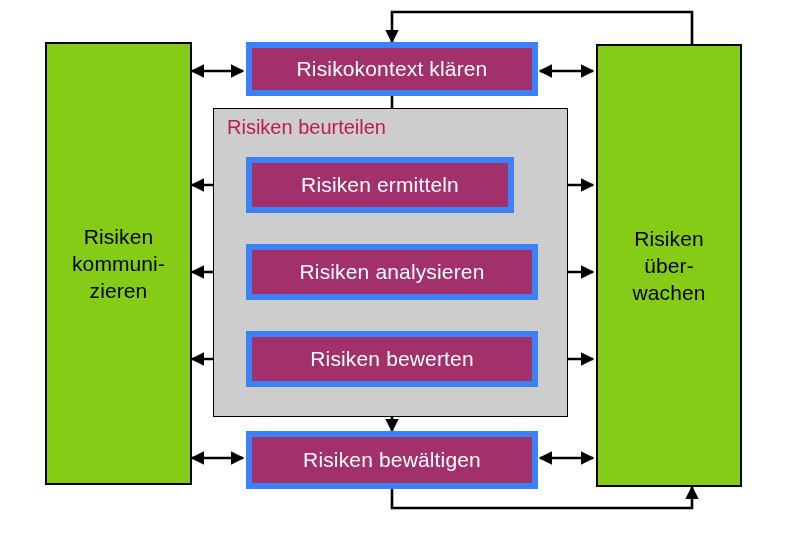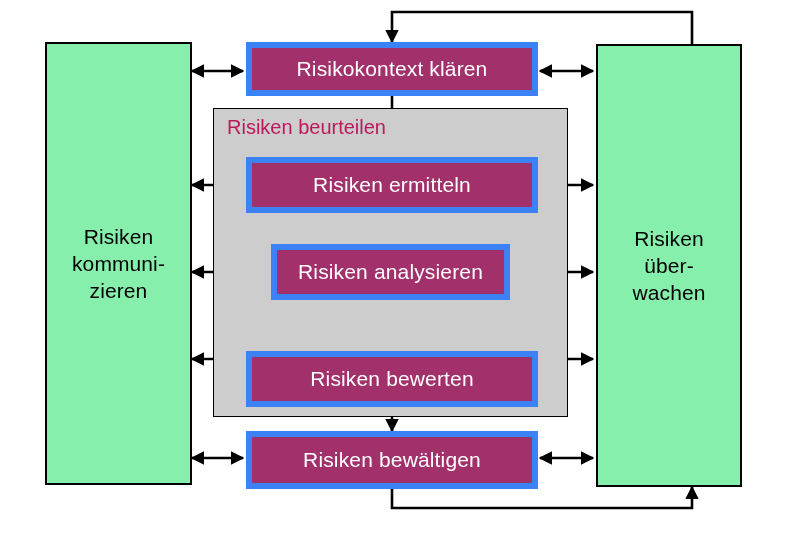--- a/index.html
+++ b/index.html
@@ -16,21 +16,21 @@
     position: relative;
     width: 787px;
     height: 533px;
     background: #ffffff;
     overflow: hidden;
   }
 
   
   .side-box {
     position: absolute;
-    background: #86efac;
+    background: #84cc16;
     border: 2px solid #000000;
     box-sizing: border-box;
     display: flex;
     align-items: center;
     justify-content: center;
     text-align: center;
     color: #000000;
     font-size: 21px;
     line-height: 1.30;
     letter-spacing: 0.1px;
@@ -130,29 +130,29 @@
   </div>
 
   <div class="group-box" style="left:213px; top:108px; width:355px; height:309px;">
     <div class="group-label">Risiken beurteilen</div>
   </div>
 
   <div class="step-box" style="left:246px; top:42px; width:292px; height:54px;">
     <span>Risikokontext klären</span>
   </div>
 
-  <div class="step-box" style="left:246px; top:157px; width:292px; height:56px;">
+  <div class="step-box" style="left:246px; top:157px; width:268px; height:56px;">
     <span>Risiken ermitteln</span>
   </div>
 
-  <div class="step-box" style="left:246px; top:244px; width:239px; height:56px;margin-left:25px;">
+  <div class="step-box" style="left:246px; top:244px; width:292px; height:56px;">
     <span>Risiken analysieren</span>
   </div>
 
-  <div class="step-box" style="left:246px; top:331px; width:292px; height:56px;margin-top:20px;">
+  <div class="step-box" style="left:246px; top:331px; width:292px; height:56px;">
     <span>Risiken bewerten</span>
   </div>
 
   <div class="step-box" style="left:246px; top:431px; width:292px; height:58px;">
     <span>Risiken bewältigen</span>
   </div>
 
 </div>
 
 </body></html>

